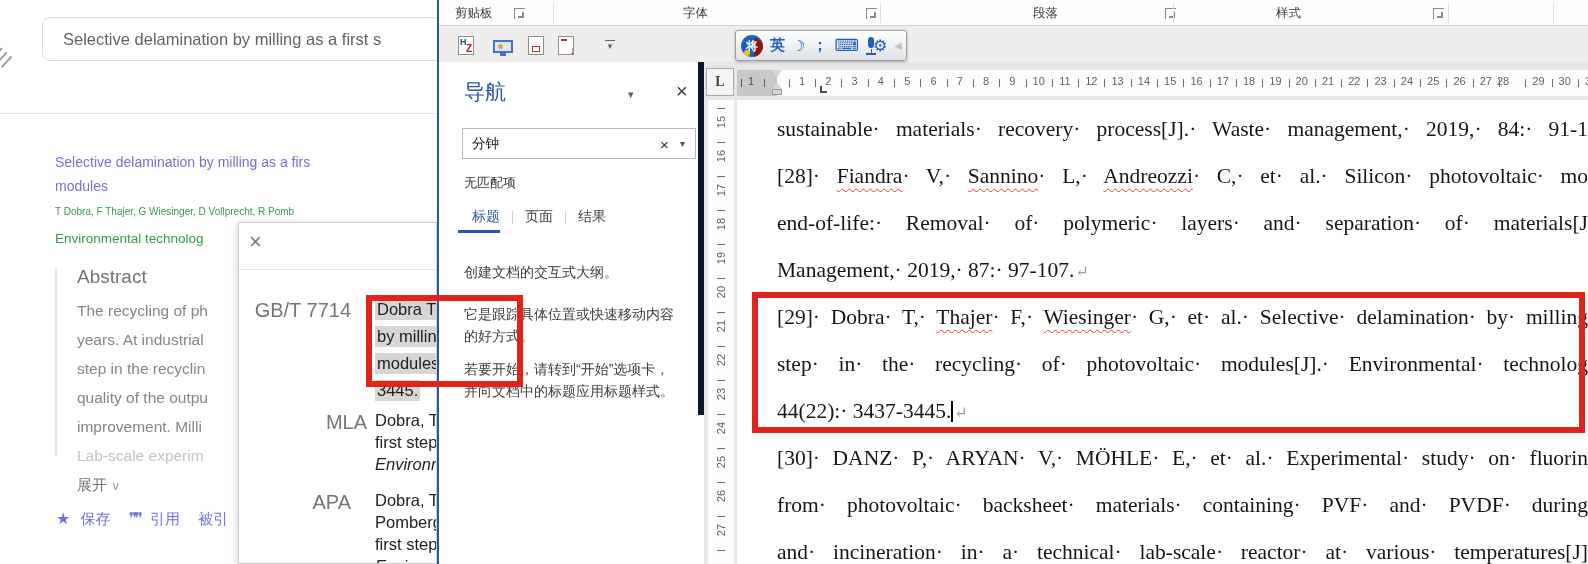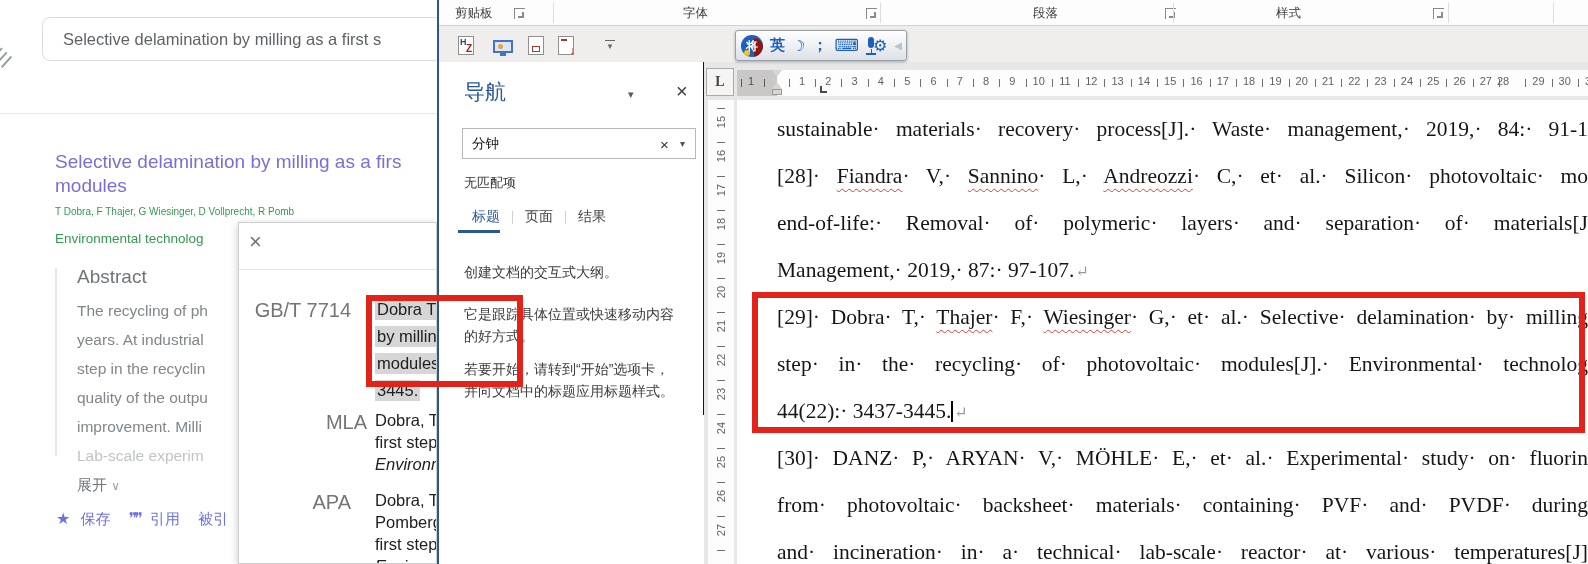--- a/index.html
+++ b/index.html
@@ -6,21 +6,21 @@
   #canvas{position:relative;width:1588px;height:564px;overflow:hidden;background:#fff;
     font-family:"Liberation Sans","DejaVu Sans",sans-serif;}
   #canvas *{box-sizing:border-box;}
   .abs{position:absolute;}
 
   
   .gs-menu{left:-7px;top:46px;font-size:20px;color:#9aa0a6;transform:rotate(-48deg);}
   .gs-search{left:42px;top:17px;width:400px;height:44px;border:1px solid #dadce0;border-radius:8px;
     font-size:16.5px;color:#5f6368;padding:0 0 0 20px;outline:none;background:#fff;}
   .gs-divider{left:0;top:113px;width:437px;height:1px;background:#e8e8e8;}
-  .gs-title{left:55px;top:150px;width:382px;font-size:19px;line-height:24px;color:#7b6ed6;cursor:pointer;white-space:nowrap;overflow:hidden;}
+  .gs-title{left:55px;top:150px;width:382px;font-size:14px;line-height:24px;color:#7b6ed6;cursor:pointer;white-space:nowrap;overflow:hidden;}
   .gs-authors{left:55px;top:206px;width:382px;font-size:10px;color:#35994f;white-space:nowrap;overflow:hidden;}
   .gs-venue{left:55px;top:231px;width:382px;font-size:13.5px;color:#35994f;white-space:nowrap;overflow:hidden;}
   .gs-quotebar{left:55px;top:268px;width:2px;height:188px;background:#e4e6e9;}
   .gs-abshead{left:77px;top:266px;font-size:19px;color:#70757a;}
   .gs-abslines{left:77px;top:296px;width:160px;}
   .abs-line{font-size:15.5px;line-height:29px;color:#80868b;white-space:nowrap;}
   .abs-line.fade{color:#c0c4c7;}
   .gs-expand{left:77px;top:476px;font-size:15px;color:#70757a;cursor:pointer;}
   .gs-actions{left:56px;top:509px;font-size:15px;color:#6d72de;}
   .gs-actions .ic{font-size:16px;margin-right:6px;}
@@ -53,21 +53,21 @@
   .qat-ic .l2{position:absolute;right:1px;bottom:0px;font-size:10px;font-weight:bold;color:#a3241c;}
   .qat-mon{position:absolute;top:14px;width:20px;height:13px;border:2px solid #4472c4;background:#dce6f4;cursor:pointer;}
   .qat-mon:after{content:"";position:absolute;left:3px;top:2px;width:5px;height:5px;background:#e8a33d;border-radius:50%;}
   .qat-mon .stand{position:absolute;left:5px;bottom:-5px;width:6px;height:3px;background:#4472c4;}
   .qat-rect{position:absolute;left:3px;bottom:2px;width:8px;height:6px;border:1px solid #b3362c;}
   .qat-dash{position:absolute;left:2px;top:2px;width:6px;height:2px;background:#b3362c;}
   .qat-arr{position:absolute;right:-2px;bottom:-2px;font-size:11px;color:#b3362c;}
   .qat-ovf{position:absolute;top:14px;width:10px;text-align:center;font-size:9px;color:#666;border-top:1px solid #666;cursor:pointer;}
 
   
-  .nav-pane{position:absolute;left:2px;top:62px;width:263px;height:353px;background:#fff;border-right:1px solid #0f172a;}
+  .nav-pane{position:absolute;left:2px;top:62px;width:263px;height:353px;background:#fff;border-right:6px solid #0f172a;}
   .nav-title{position:absolute;left:23px;top:16px;font-size:21px;color:#2b579a;}
   .nav-caret{position:absolute;left:187px;top:26px;font-size:11px;color:#595959;cursor:pointer;}
   .nav-close{position:absolute;left:235px;top:18px;font-size:20px;color:#3b3b3b;cursor:pointer;}
   .nav-search{position:absolute;left:21px;top:66px;width:234px;height:31px;border:1px solid #b8b8b8;background:#fff;}
   .nav-search input{border:none;outline:none;width:180px;height:27px;margin:1px 0 0 7px;font-size:13.5px;color:#111;
     font-family:inherit;background:transparent;}
   .ns-clear{position:absolute;left:197px;top:7px;font-size:15px;color:#333;cursor:pointer;}
   .ns-caret{position:absolute;left:217px;top:9px;font-size:10px;color:#555;cursor:pointer;}
   .nav-nomatch{position:absolute;left:23px;top:112px;font-size:13px;color:#333;}
   .nav-tabs{position:absolute;left:19px;top:146px;font-size:14px;color:#444;}

